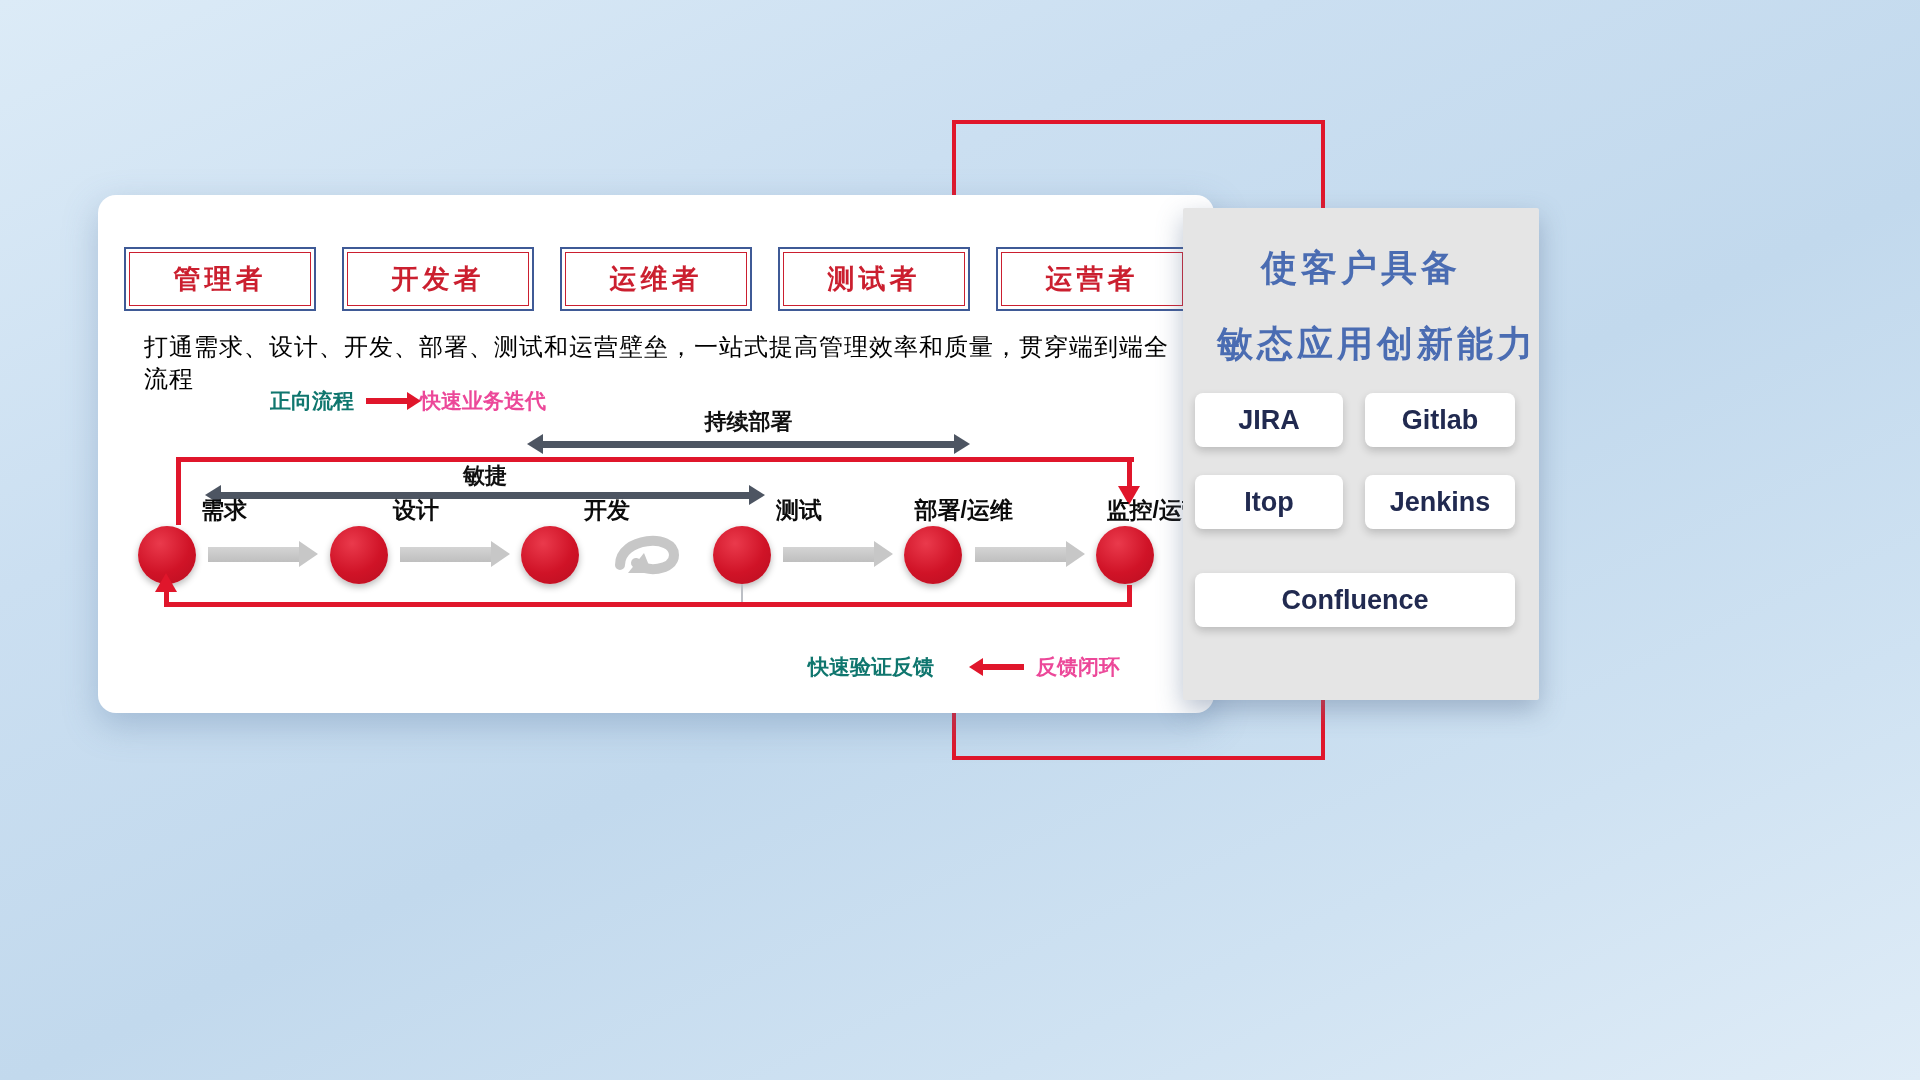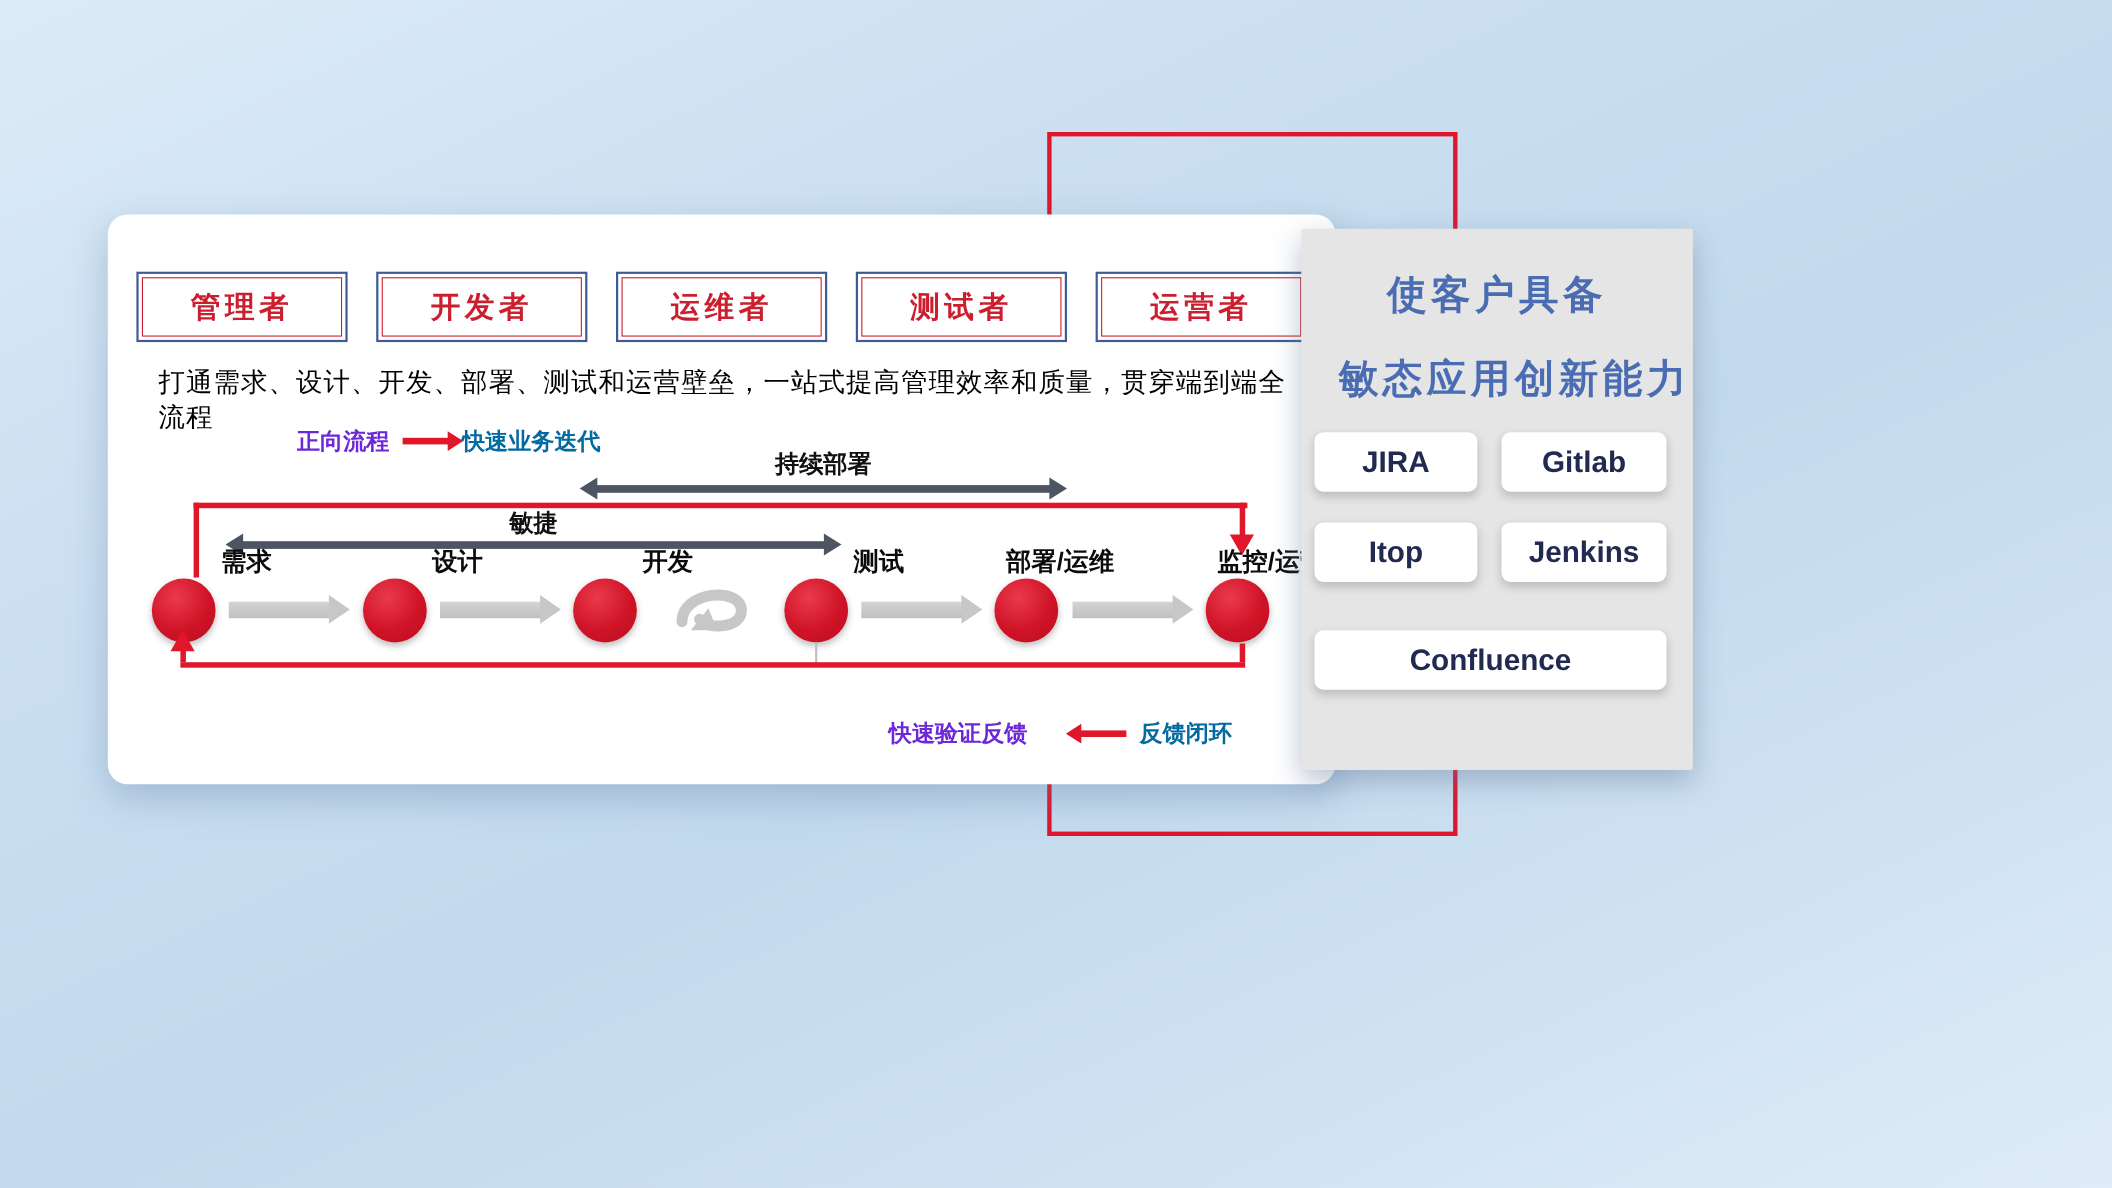--- a/index.html
+++ b/index.html
@@ -29,22 +29,22 @@
     color:#cb1f2f; font-size:27px; font-weight:bold; letter-spacing:4px;
   }
   .role-box::after {
     content:''; position:absolute; inset:3px; border:1px solid #cb1f2f; pointer-events:none;
   }
   .subtitle {
     position:absolute; left:46px; top:136px; width:1040px;
     font-size:24px; font-weight:normal; color:#000000; letter-spacing:1px;
   }
   .legend { position:absolute; display:flex; align-items:center; gap:12px; }
-  .legend-label { font-size:21px; font-weight:bold; color:#6d28d9; }
-  .legend-value { font-size:21px; font-weight:bold; color:#0369a1; }
+  .legend-label { font-size:21px; font-weight:bold; color:#0f766e; }
+  .legend-value { font-size:21px; font-weight:bold; color:#ec4899; }
   .arrow-red-right { position:relative; width:42px; height:6px; background:#e0162b; }
   .arrow-red-right::after {
     content:''; position:absolute; right:-13px; top:-6px;
     border-left:14px solid #e0162b; border-top:9px solid transparent; border-bottom:9px solid transparent;
   }
   .arrow-red-left { position:relative; width:42px; height:6px; background:#e0162b; }
   .arrow-red-left::before {
     content:''; position:absolute; left:-13px; top:-6px;
     border-right:14px solid #e0162b; border-top:9px solid transparent; border-bottom:9px solid transparent;
   }

